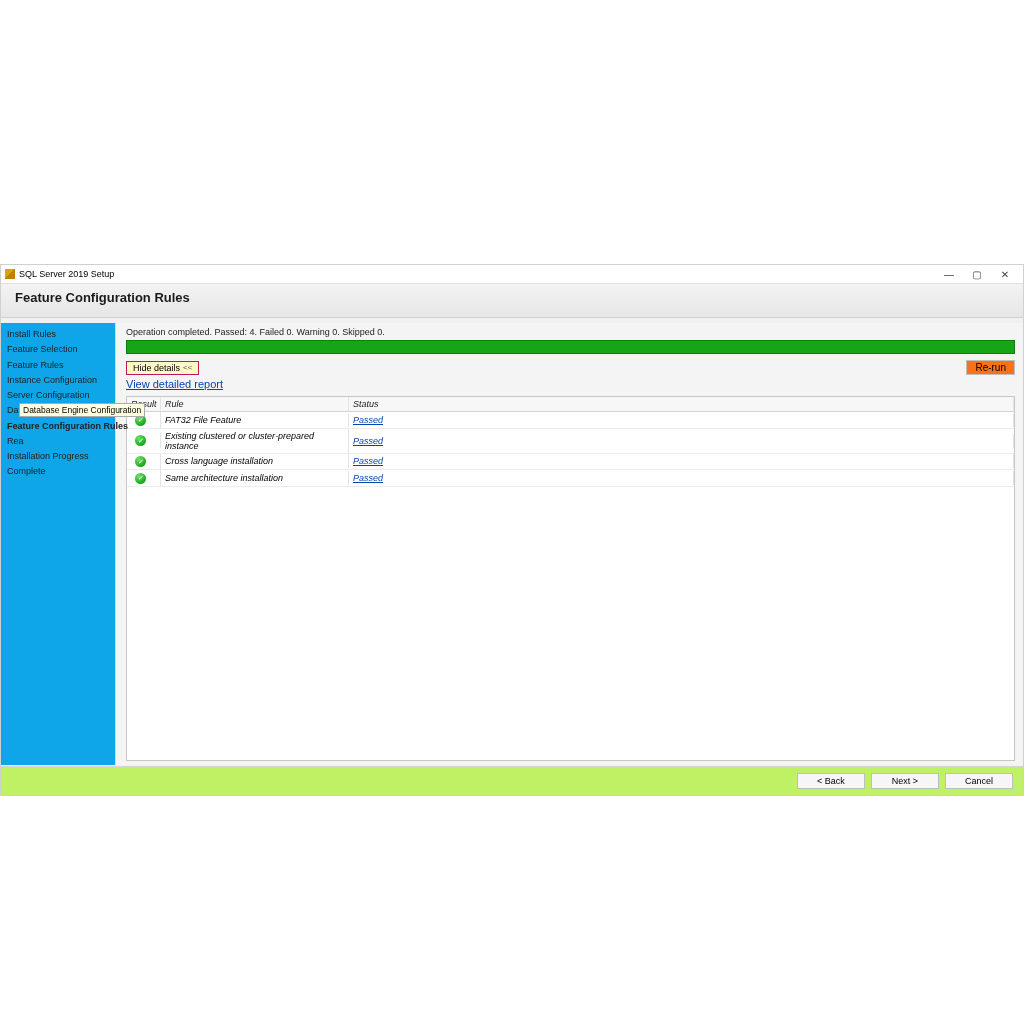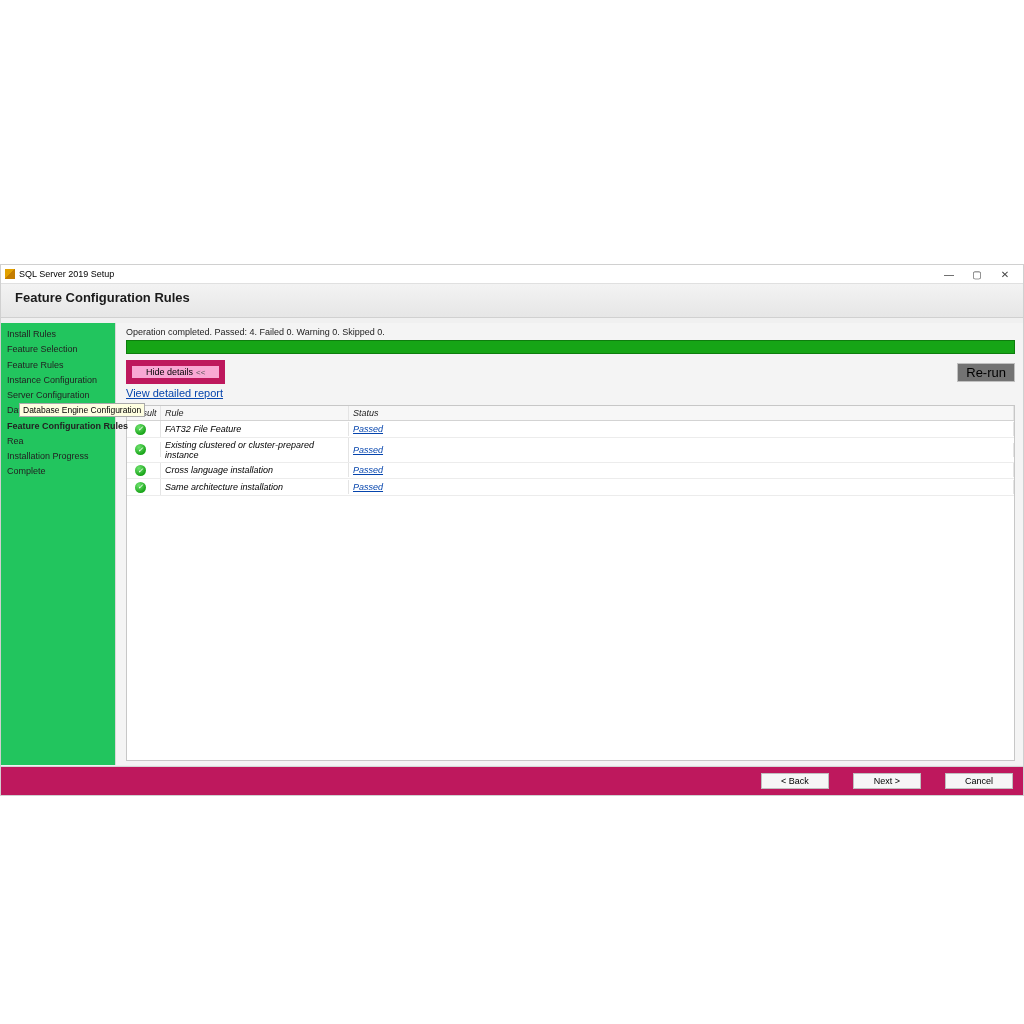--- a/index.html
+++ b/index.html
@@ -76,21 +76,21 @@
     top: 58px;
     bottom: 30px;
     left: 0;
     right: 0;
     background: #f4f4f4;
   }
   .sidebar {
     width: 110px;
     padding: 4px 0 4px 4px;
     border-right: 1px solid #d9d9d9;
-    background: #22c55e;
+    background: #0ea5e9;
     position: relative;
   }
   .sidebar .step {
     font-size: 9px;
     color: #222;
     padding: 2px 2px;
     line-height: 1.25;
     white-space: nowrap;
   }
   .sidebar .step.active {
@@ -124,38 +124,38 @@
     background: #16a516;
     border: 1px solid #0e7d0e;
     margin-bottom: 6px;
   }
   .actions-row {
     display: flex;
     align-items: center;
     margin-bottom: 3px;
   }
   .hide-btn {
-    border: 6px solid #be185d;
-    background: #f9a8d4;
-    padding: 1px 14px;
+    border: 1px solid #be185d;
+    background: #fef9c3;
+    padding: 1px 6px;
     font-size: 9px;
     display: inline-flex;
     align-items: center;
     gap: 3px;
   }
   .hide-btn .chev {
     font-size: 8px;
     color: #555;
   }
   .rerun-btn {
     margin-left: auto;
     border: 1px solid #c0c0c0;
-    background: #737373;
+    background: #f97316;
     padding: 1px 8px;
-    font-size: 13px;
+    font-size: 10px;
   }
   .report-link {
     color: #0645ad;
     text-decoration: underline;
     font-size: 11px;
     margin-bottom: 6px;
     display: inline-block;
   }
   
   .rules-table {
@@ -207,27 +207,27 @@
   }
   .status-link {
     color: #0645ad;
     text-decoration: underline;
   }
   
   .footer {
     position: absolute;
     left: 0; right: 0; bottom: 0;
     height: 28px;
-    background: #be185d;
+    background: #bef264;
     border-top: 1px solid #d6d6d6;
     display: flex;
     align-items: center;
     justify-content: flex-end;
     padding-right: 10px;
-    gap: 24px;
+    gap: 6px;
   }
   .footer .nav-btn {
     min-width: 50px;
     border: 1px solid #bfbfbf;
     background: #f6f6f6;
     padding: 2px 8px;
     font-size: 9px;
     text-align: center;
   }
 </style>

